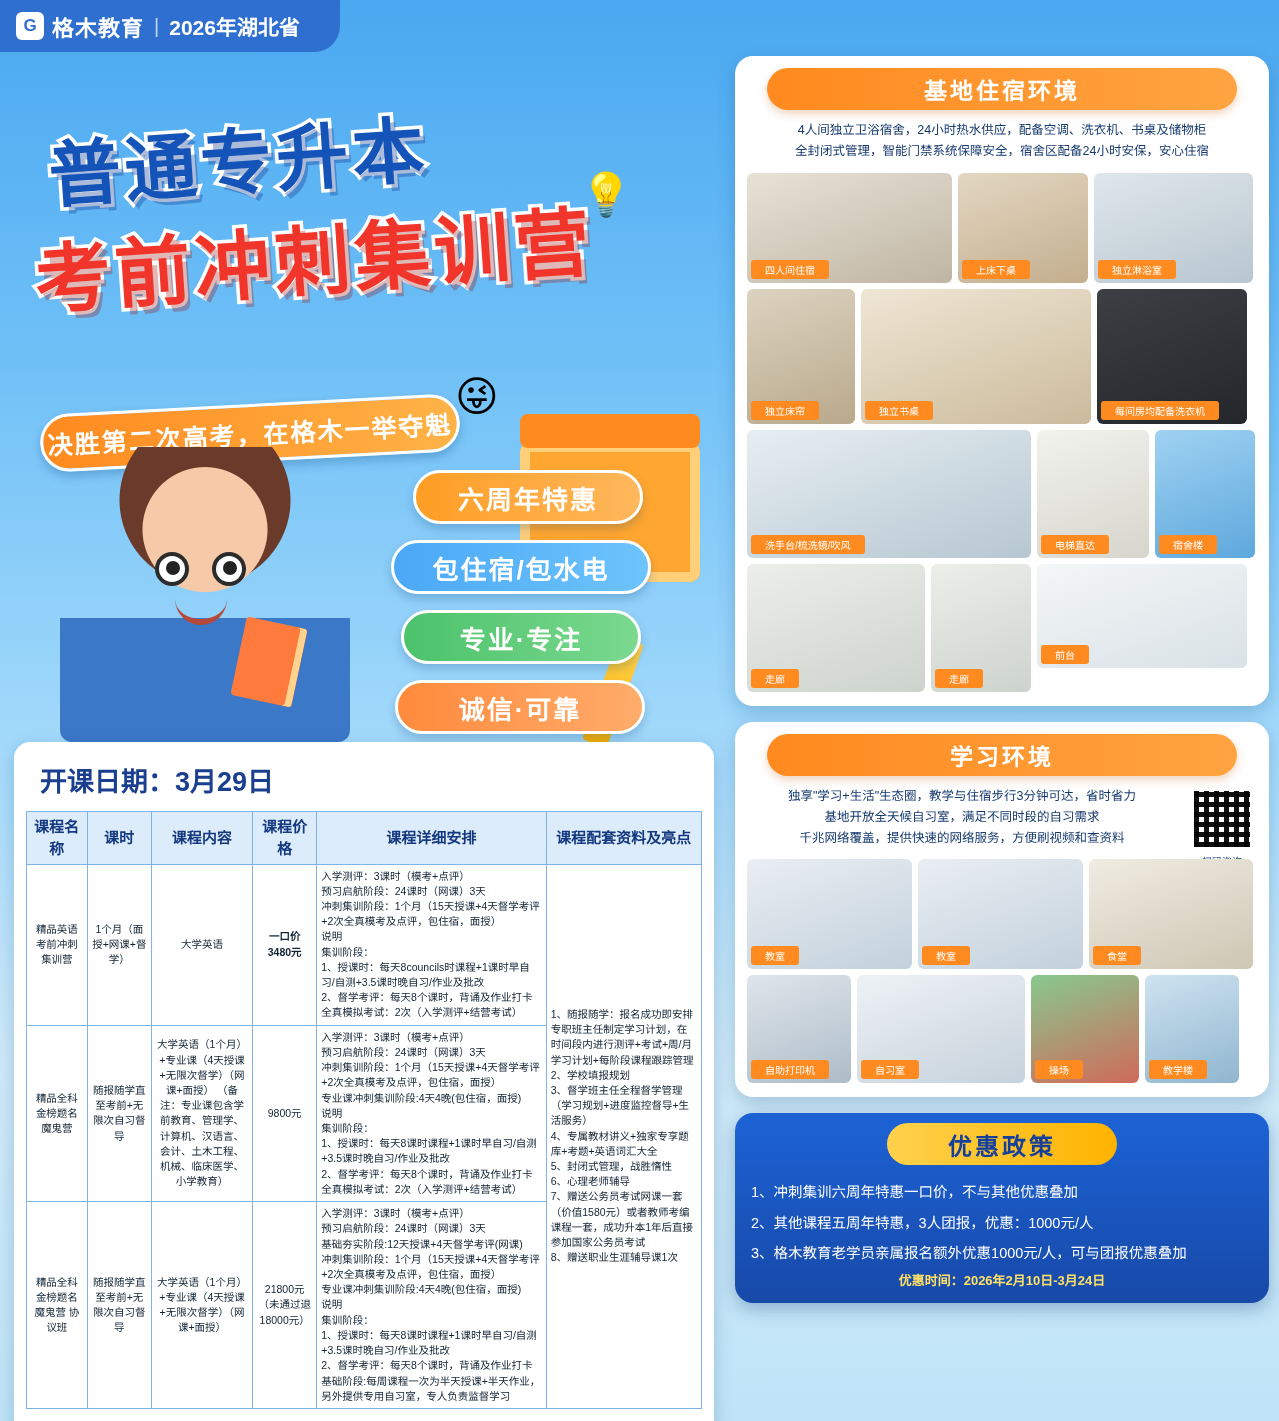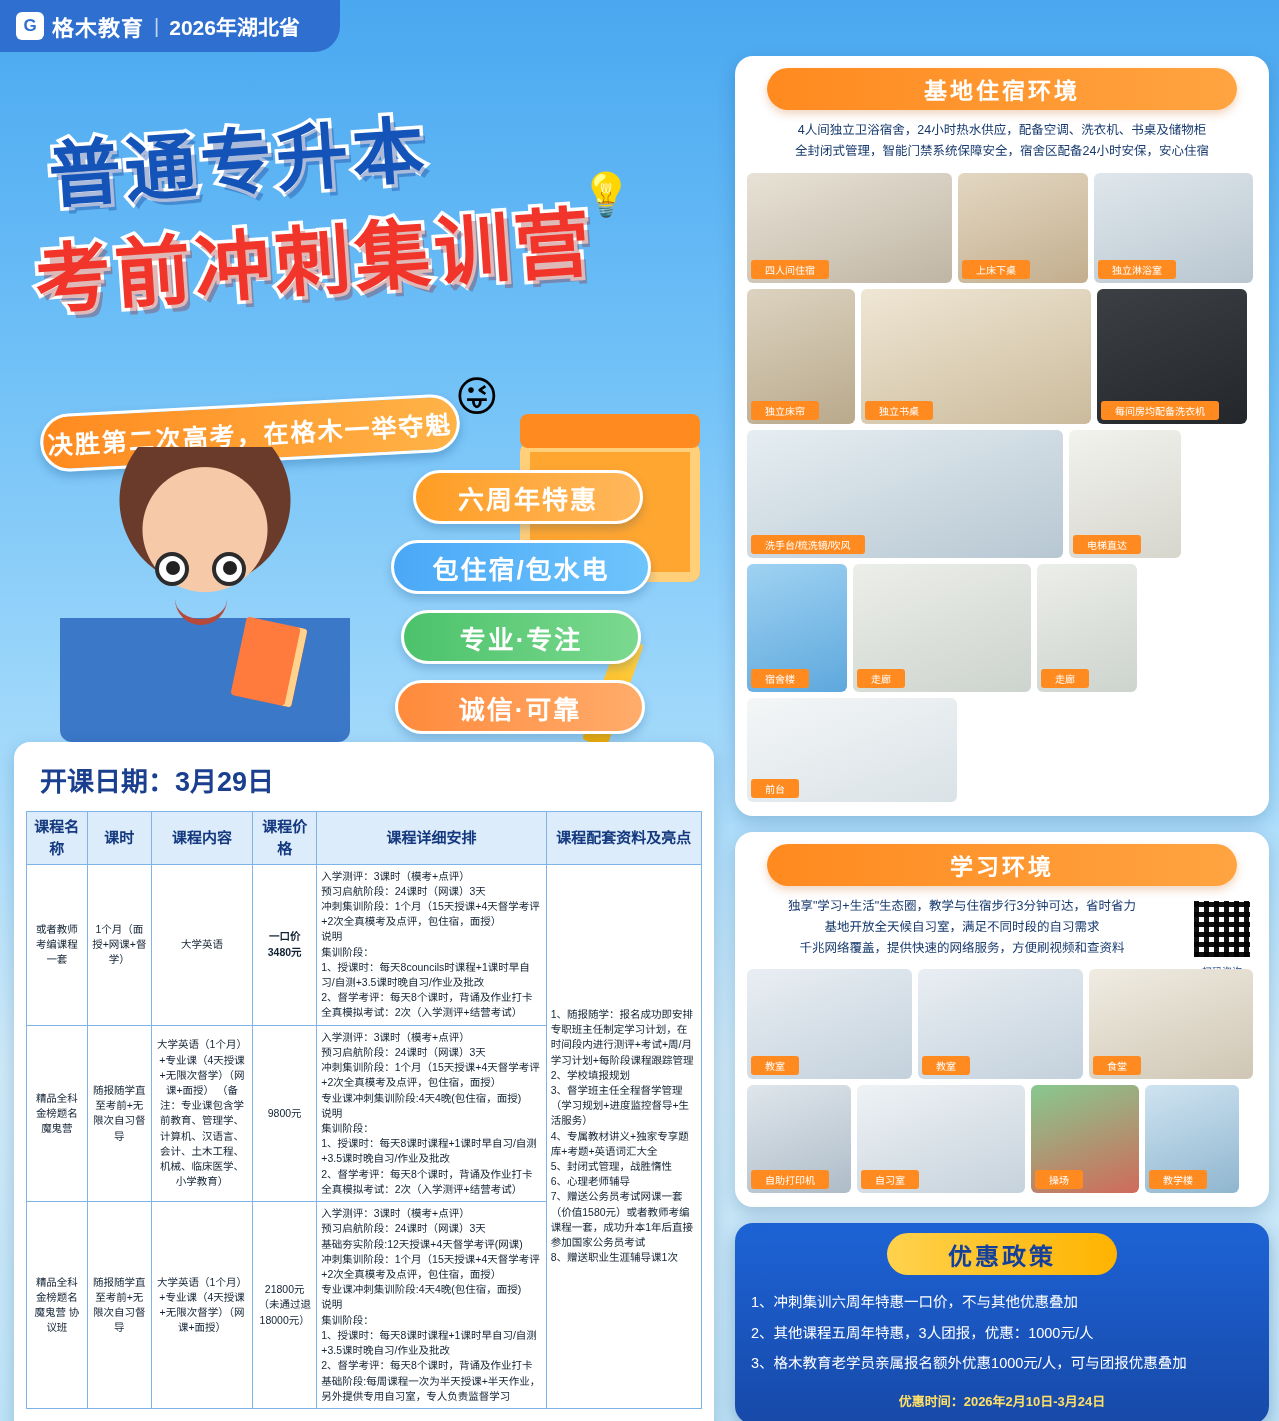--- a/index.html
+++ b/index.html
@@ -162,21 +162,21 @@
     border-radius:18px; padding:10px 16px 14px 16px; color:#fff;
     box-shadow:0 6px 18px rgba(0,50,120,.3);
   }
   .policy-head {
     margin:0 auto 12px auto; width:230px; height:42px; border-radius:21px;
     background:linear-gradient(90deg,#ffd24d,#ffb300);
     color:#14409c; font-size:24px; font-weight:bold; letter-spacing:3px;
     display:flex;align-items:center;justify-content:center;
   }
   .policy-item { font-size:14.5px; line-height:2.1; }
-  .policy-time { margin-top:12px; text-align:center; color:#ffe066; font-size:13px; font-weight:bold;}
+  .policy-time { margin-top:1px; text-align:center; color:#ffe066; font-size:13px; font-weight:bold;}
 </style>
 </head>
 <body>
 
 <div class="brandbar">
   <div class="brand-logo">G</div>
   <div class="brand-name">格木教育</div>
   <div class="brand-div">|</div>
   <div class="brand-sub">2026年湖北省</div>
 </div>
@@ -225,21 +225,21 @@
           <th>课程名称</th>
           <th>课时</th>
           <th>课程内容</th>
           <th>课程价格</th>
           <th>课程详细安排</th>
           <th>课程配套资料及亮点</th>
         </tr>
       </thead>
       <tbody>
         <tr>
-          <td class="c-name">或者教师考编课程一套</td>
+          <td class="c-name">精品英语考前冲刺集训营</td>
           <td class="c-hours">1个月（面授+网课+督学）</td>
           <td class="c-content">大学英语</td>
           <td class="c-price">一口价
 3480元</td>
           <td class="c-detail">入学测评：3课时（模考+点评）
 预习启航阶段：24课时（网课）3天
 冲刺集训阶段：1个月（15天授课+4天督学考评+2次全真模考及点评，包住宿，面授）
 说明
 集训阶段：
 1、授课时：每天8councils时课程+1课时早自习/自测+3.5课时晚自习/作业及批改
@@ -314,21 +314,21 @@
       <div class="ph curtain" style="width:108px;height:135px">
           <span class="cap">独立床帘</span>
         </div>
       <div class="ph desk" style="width:230px;height:135px">
           <span class="cap">独立书桌</span>
         </div>
       <div class="ph washer" style="width:150px;height:135px">
           <span class="cap">每间房均配备洗衣机</span>
         </div>
 
-      <div class="ph sink" style="width:316px;height:128px">
+      <div class="ph sink" style="width:284px;height:128px">
           <span class="cap">洗手台/梳洗镜/吹风</span>
         </div>
       <div class="ph lift" style="width:112px;height:128px">
           <span class="cap">电梯直达</span>
         </div>
       <div class="ph dorm" style="width:100px;height:128px">
           <span class="cap">宿舍楼</span>
         </div>
 
       <div class="ph hall" style="width:178px;height:128px">

